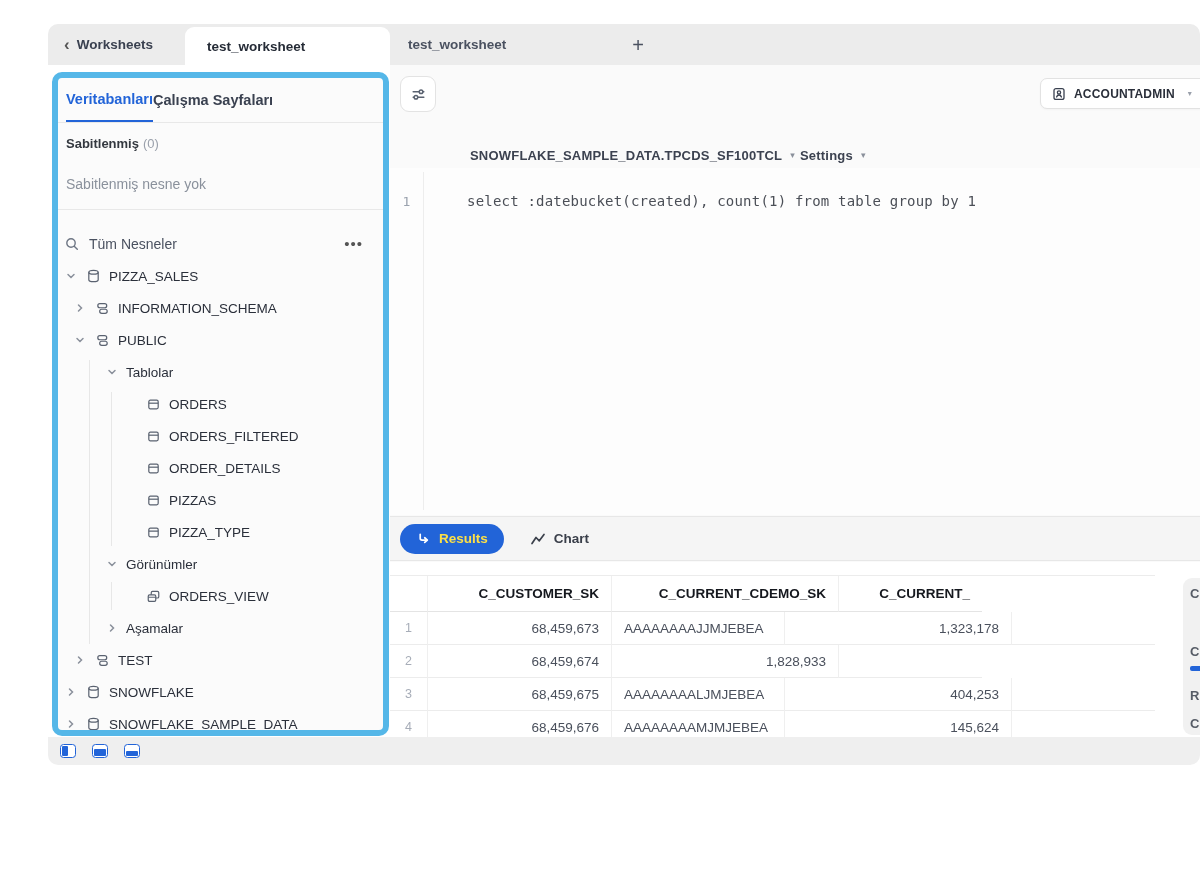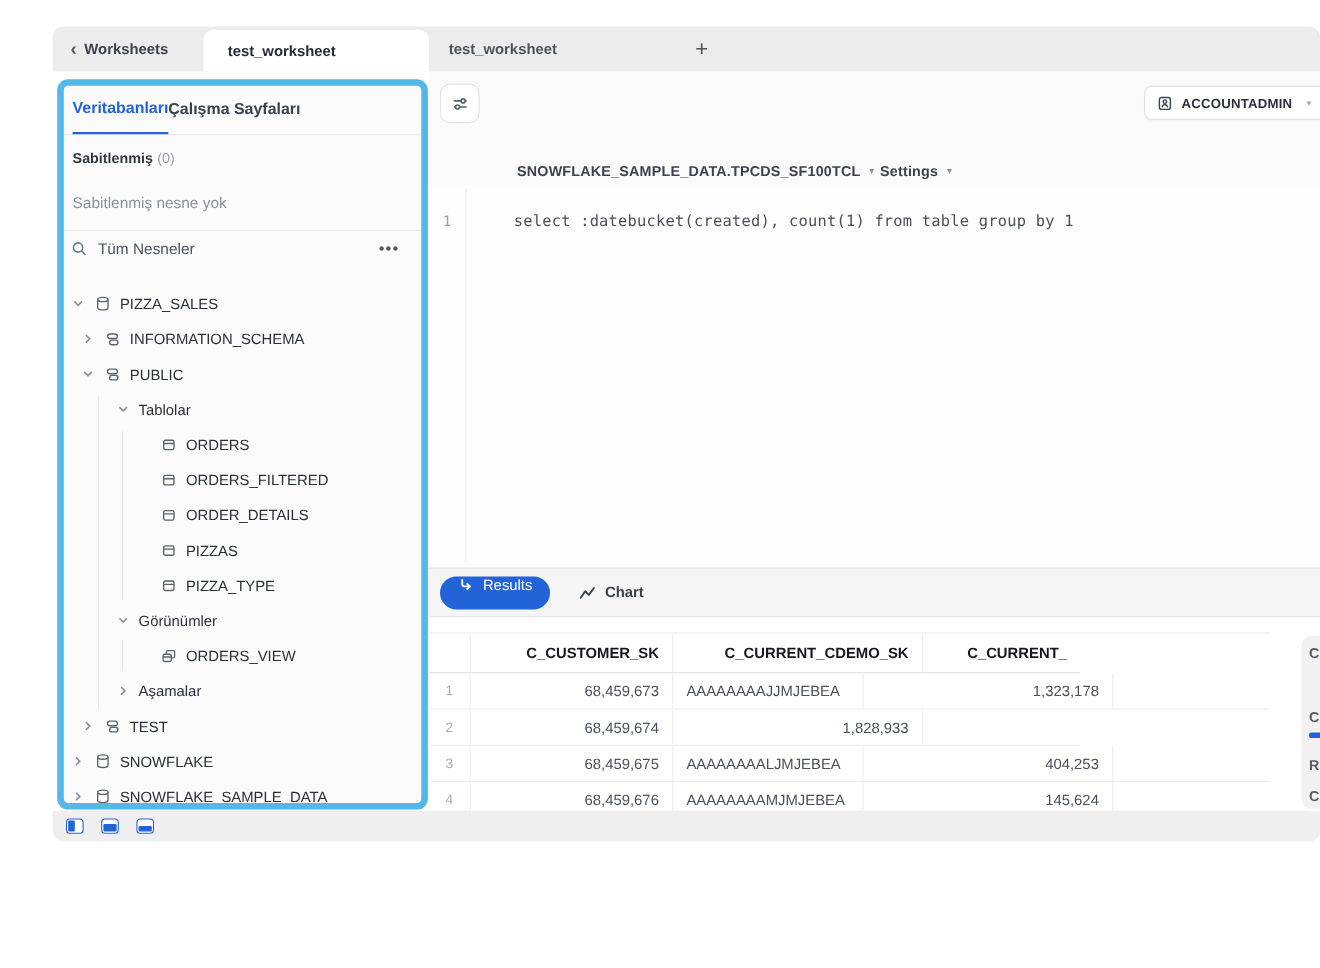--- a/index.html
+++ b/index.html
@@ -36,21 +36,21 @@
   .ctxname{font-size:13px;font-weight:600;color:#3c4250;letter-spacing:.2px}
   .caret-sm{font-size:9px;color:#8a909b}
   .settingsrow{left:800px;top:144px;height:22px;display:flex;align-items:center;gap:8px}
 
   .codeline{left:390px;top:190px;width:800px;height:22px;display:flex;align-items:center;font-family:"DejaVu Sans Mono",monospace;font-size:14px}
   .codeline .ln{width:33px;text-align:center;color:#9aa2ae;font-size:13px}
   .codeline .code{margin-left:44px;color:#4b4f57;letter-spacing:.2px}
 
   
   #resultstrip{left:390px;top:516px;width:810px;height:45px;background:#f5f5f5;border-top:1px solid #e7e7e7;border-bottom:1px solid #e7e7e7;display:flex;align-items:center;gap:26px;padding-left:10px}
-  .resbtn{height:30px;border-radius:16px;background:var(--accent);color:#ffffff;display:flex;gap:8px;padding:0 16px;font-size:13.5px;font-weight:400;cursor:pointer}
+  .resbtn{height:30px;border-radius:16px;background:var(--accent);color:#fde047;display:flex;align-items:center;gap:8px;padding:0 16px;font-size:13.5px;font-weight:700;cursor:pointer}
   .charttab{display:flex;align-items:center;gap:8px;font-size:13.5px;font-weight:600;color:#3a3f4a;cursor:pointer}
 
   #resultpanel{left:390px;top:562px;width:810px;height:175px;background:#fff}
 
   
   #rtable{left:390px;top:575px;width:765px;height:162px;overflow:hidden;background:#fff;border-top:1px solid #ececec}
   .tr{display:flex;width:765px}
   .tr.head{height:36px}
   .tr.row{height:33px}
   .td{border-right:1px solid #efefef;border-bottom:1px solid #ececec;display:flex;align-items:center;padding:0 12px;font-size:13.5px;color:#4a505c;white-space:nowrap;overflow:hidden}
@@ -78,21 +78,21 @@
   
   #sidebar{left:52px;top:72px;width:337px;height:664px;border:6px solid var(--highlight);border-radius:10px;background:#fbfbfb;overflow:hidden}
   #sidebar .inner{position:absolute;left:0;top:0;right:0;bottom:0}
   .sbtabs{position:absolute;left:0;top:0;width:100%;height:45px;border-bottom:1px solid #e8e8e8;display:flex;align-items:center;padding-left:8px}
   .sbtab{font-size:14.5px;font-weight:600;color:#3a4150;height:100%;display:flex;align-items:center;cursor:pointer}
   .sbtab.active{color:var(--accent);border-bottom:2.5px solid var(--accent)}
   .pinned-h{position:absolute;left:8px;top:58px;font-size:13px;font-weight:700;color:#33383f}
   .pinned-h .cnt{font-weight:400;color:#9aa0ab;margin-left:4px}
   .pinned-empty{position:absolute;left:8px;top:98px;font-size:14px;color:#8a919c}
   .divider2{position:absolute;left:0;top:131px;width:100%;height:1px;background:#e8e8e8}
-  .searchrow{position:absolute;left:6px;top:140px;right:6px;height:34px;display:flex;align-items:flex-start;gap:9px;cursor:text}
+  .searchrow{position:absolute;left:6px;top:140px;right:6px;height:34px;display:flex;align-items:flex-end;gap:9px;cursor:text}
   .searchrow .txt{font-size:14px;color:#4a5160}
   .searchrow .dots{margin-left:auto;margin-right:14px;color:#555;font-size:15px;letter-spacing:1px;cursor:pointer}
 
   #tree{position:absolute;left:0;top:182px;right:0;bottom:0;overflow:hidden}
   .guide{position:absolute;width:1px;background:#e7e7e7}
   .trow{height:32px;display:flex;align-items:center;gap:7px;font-size:13.5px;color:#2a2f3a;cursor:pointer;white-space:nowrap}
   .trow .exp{width:14px;display:flex;justify-content:center;color:#8a909b;flex:none}
   .trow .ico{width:17px;display:flex;justify-content:center;flex:none}
   .d0{padding-left:6px}
   .d1{padding-left:15px}

